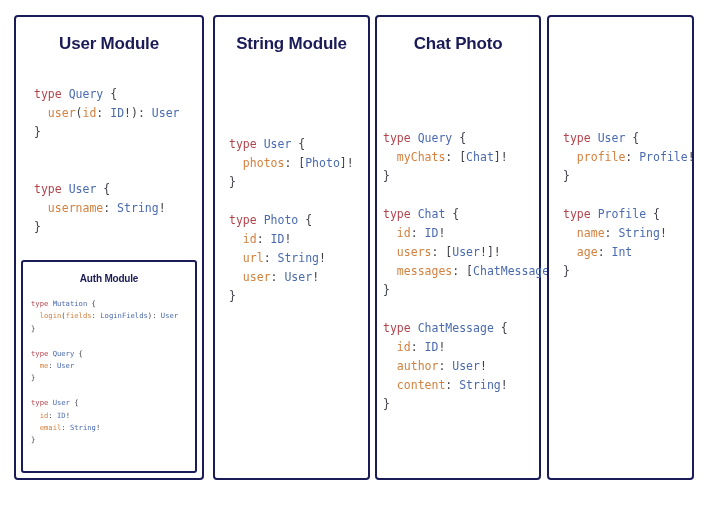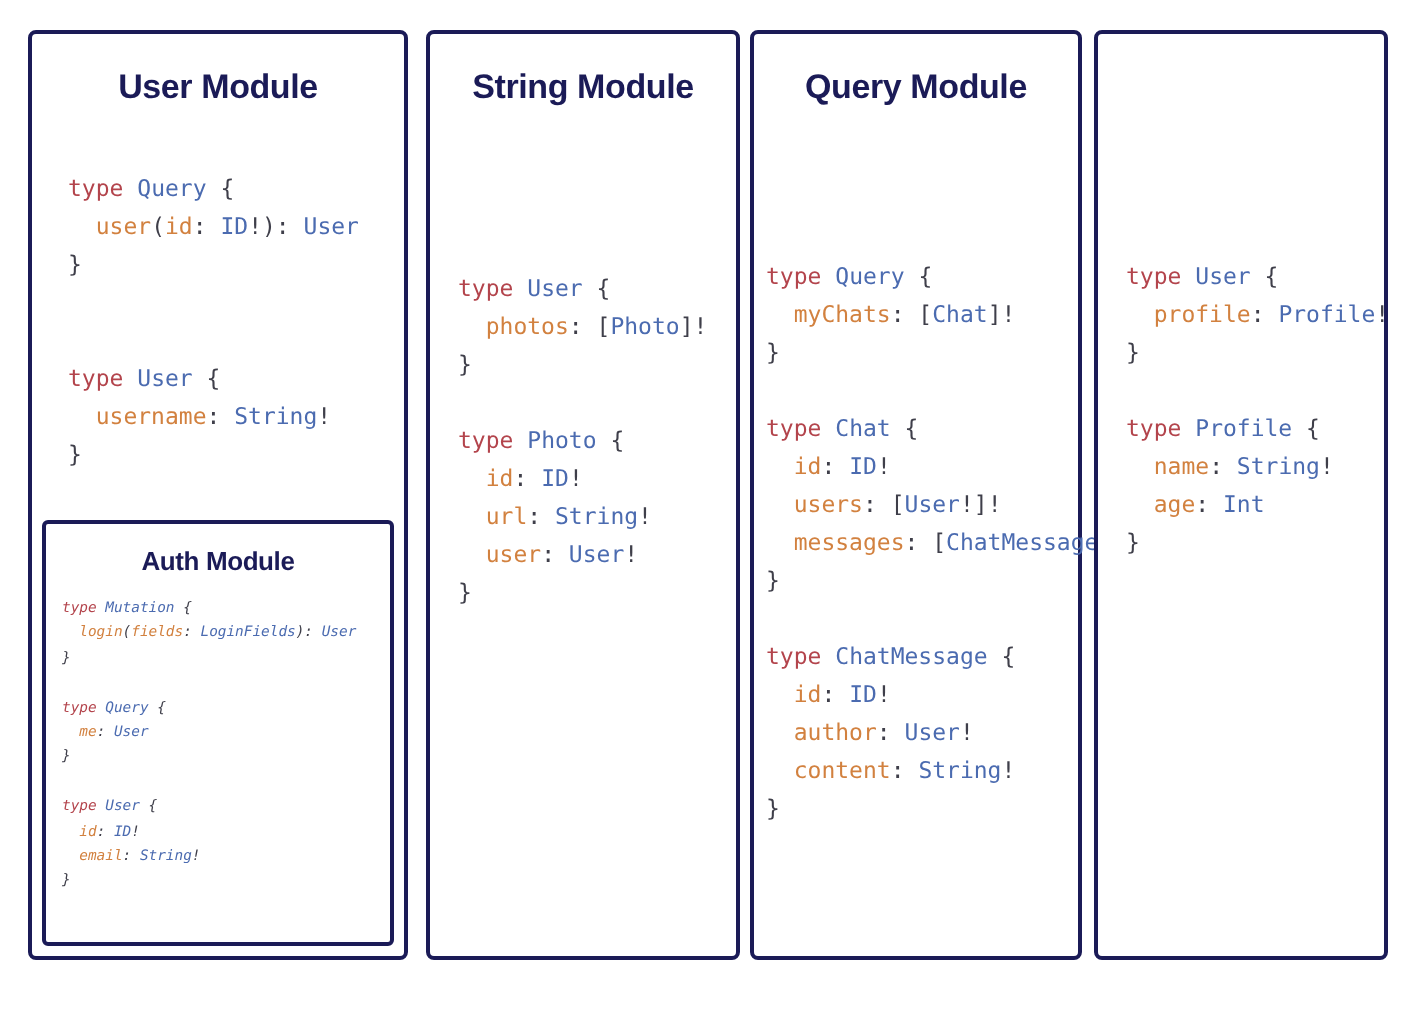--- a/index.html
+++ b/index.html
@@ -50,42 +50,42 @@
   }
 
   
   .module-title {
     text-align: center;
     color: #1b1b57;
     font-weight: bold;
     letter-spacing: -0.2px;
   }
   .title-lg { font-size: 17px; margin-top: 17px; }
-  .title-sm { font-size: 13px; margin-top: 11px; }
+  .title-sm { font-size: 10px; margin-top: 11px; }
 
   
   .code {
     font-family: "DejaVu Sans Mono", monospace;
     white-space: pre;
     color: #3f3f4a;
   }
   .code-lg {
     font-size: 11.5px;
     line-height: 19px;
   }
   .code-sm {
     font-size: 7.2px;
     line-height: 12.4px;
   }
 
   .code-user    { position: absolute; left: 18px; top: 68px; }
   .code-gallery { position: absolute; left: 14px; top: 118px; }
   .code-chat    { position: absolute; left: 6px;  top: 112px; }
   .code-profile { position: absolute; left: 14px; top: 112px; }
-  .code-auth    { position: absolute; left: 8px;  top: 36px; font-style: italic; }
+  .code-auth    { position: absolute; left: 8px;  top: 36px; }
 
   .blank { display: block; }
 
   
   .t-kw    { color: #b3444c; }   
   .t-type  { color: #4b6bb0; }   
   .t-field { color: #d2813f; }   
   .t-punct { color: #3f3f4a; }   
 </style>
 </head>
@@ -102,21 +102,21 @@
       <div class="code code-sm code-auth"><span class="blank"><span class="t-kw">type</span><span class="t-punct"> </span><span class="t-type">Mutation</span><span class="t-punct"> {</span></span><span class="blank"><span class="t-punct">  </span><span class="t-field">login</span><span class="t-punct">(</span><span class="t-field">fields</span><span class="t-punct">: </span><span class="t-type">LoginFields</span><span class="t-punct">): </span><span class="t-type">User</span></span><span class="blank"><span class="t-punct">}</span></span><span class="blank">&nbsp;</span><span class="blank"><span class="t-kw">type</span><span class="t-punct"> </span><span class="t-type">Query</span><span class="t-punct"> {</span></span><span class="blank"><span class="t-punct">  </span><span class="t-field">me</span><span class="t-punct">: </span><span class="t-type">User</span></span><span class="blank"><span class="t-punct">}</span></span><span class="blank">&nbsp;</span><span class="blank"><span class="t-kw">type</span><span class="t-punct"> </span><span class="t-type">User</span><span class="t-punct"> {</span></span><span class="blank"><span class="t-punct">  </span><span class="t-field">id</span><span class="t-punct">: </span><span class="t-type">ID</span><span class="t-punct">!</span></span><span class="blank"><span class="t-punct">  </span><span class="t-field">email</span><span class="t-punct">: </span><span class="t-type">String</span><span class="t-punct">!</span></span><span class="blank"><span class="t-punct">}</span></span></div>
     </div>
   </div>
 
   <div class="module-card card-gallery">
     <div class="module-title title-lg">String Module</div>
     <div class="code code-lg code-gallery"><span class="blank"><span class="t-kw">type</span><span class="t-punct"> </span><span class="t-type">User</span><span class="t-punct"> {</span></span><span class="blank"><span class="t-punct">  </span><span class="t-field">photos</span><span class="t-punct">: [</span><span class="t-type">Photo</span><span class="t-punct">]!</span></span><span class="blank"><span class="t-punct">}</span></span><span class="blank">&nbsp;</span><span class="blank"><span class="t-kw">type</span><span class="t-punct"> </span><span class="t-type">Photo</span><span class="t-punct"> {</span></span><span class="blank"><span class="t-punct">  </span><span class="t-field">id</span><span class="t-punct">: </span><span class="t-type">ID</span><span class="t-punct">!</span></span><span class="blank"><span class="t-punct">  </span><span class="t-field">url</span><span class="t-punct">: </span><span class="t-type">String</span><span class="t-punct">!</span></span><span class="blank"><span class="t-punct">  </span><span class="t-field">user</span><span class="t-punct">: </span><span class="t-type">User</span><span class="t-punct">!</span></span><span class="blank"><span class="t-punct">}</span></span></div>
   </div>
 
   <div class="module-card card-chat">
-    <div class="module-title title-lg">Query Module</div>
+    <div class="module-title title-lg">Chat Photo</div>
     <div class="code code-lg code-chat"><span class="blank"><span class="t-kw">type</span><span class="t-punct"> </span><span class="t-type">Query</span><span class="t-punct"> {</span></span><span class="blank"><span class="t-punct">  </span><span class="t-field">myChats</span><span class="t-punct">: [</span><span class="t-type">Chat</span><span class="t-punct">]!</span></span><span class="blank"><span class="t-punct">}</span></span><span class="blank">&nbsp;</span><span class="blank"><span class="t-kw">type</span><span class="t-punct"> </span><span class="t-type">Chat</span><span class="t-punct"> {</span></span><span class="blank"><span class="t-punct">  </span><span class="t-field">id</span><span class="t-punct">: </span><span class="t-type">ID</span><span class="t-punct">!</span></span><span class="blank"><span class="t-punct">  </span><span class="t-field">users</span><span class="t-punct">: [</span><span class="t-type">User</span><span class="t-punct">!]!</span></span><span class="blank"><span class="t-punct">  </span><span class="t-field">messages</span><span class="t-punct">: [</span><span class="t-type">ChatMessage</span><span class="t-punct">]!</span></span><span class="blank"><span class="t-punct">}</span></span><span class="blank">&nbsp;</span><span class="blank"><span class="t-kw">type</span><span class="t-punct"> </span><span class="t-type">ChatMessage</span><span class="t-punct"> {</span></span><span class="blank"><span class="t-punct">  </span><span class="t-field">id</span><span class="t-punct">: </span><span class="t-type">ID</span><span class="t-punct">!</span></span><span class="blank"><span class="t-punct">  </span><span class="t-field">author</span><span class="t-punct">: </span><span class="t-type">User</span><span class="t-punct">!</span></span><span class="blank"><span class="t-punct">  </span><span class="t-field">content</span><span class="t-punct">: </span><span class="t-type">String</span><span class="t-punct">!</span></span><span class="blank"><span class="t-punct">}</span></span></div>
   </div>
 
   <div class="module-card card-profile">
     <div class="code code-lg code-profile"><span class="blank"><span class="t-kw">type</span><span class="t-punct"> </span><span class="t-type">User</span><span class="t-punct"> {</span></span><span class="blank"><span class="t-punct">  </span><span class="t-field">profile</span><span class="t-punct">: </span><span class="t-type">Profile</span><span class="t-punct">!</span></span><span class="blank"><span class="t-punct">}</span></span><span class="blank">&nbsp;</span><span class="blank"><span class="t-kw">type</span><span class="t-punct"> </span><span class="t-type">Profile</span><span class="t-punct"> {</span></span><span class="blank"><span class="t-punct">  </span><span class="t-field">name</span><span class="t-punct">: </span><span class="t-type">String</span><span class="t-punct">!</span></span><span class="blank"><span class="t-punct">  </span><span class="t-field">age</span><span class="t-punct">: </span><span class="t-type">Int</span></span><span class="blank"><span class="t-punct">}</span></span></div>
   </div>
 
 </div>
 
 </body></html>

